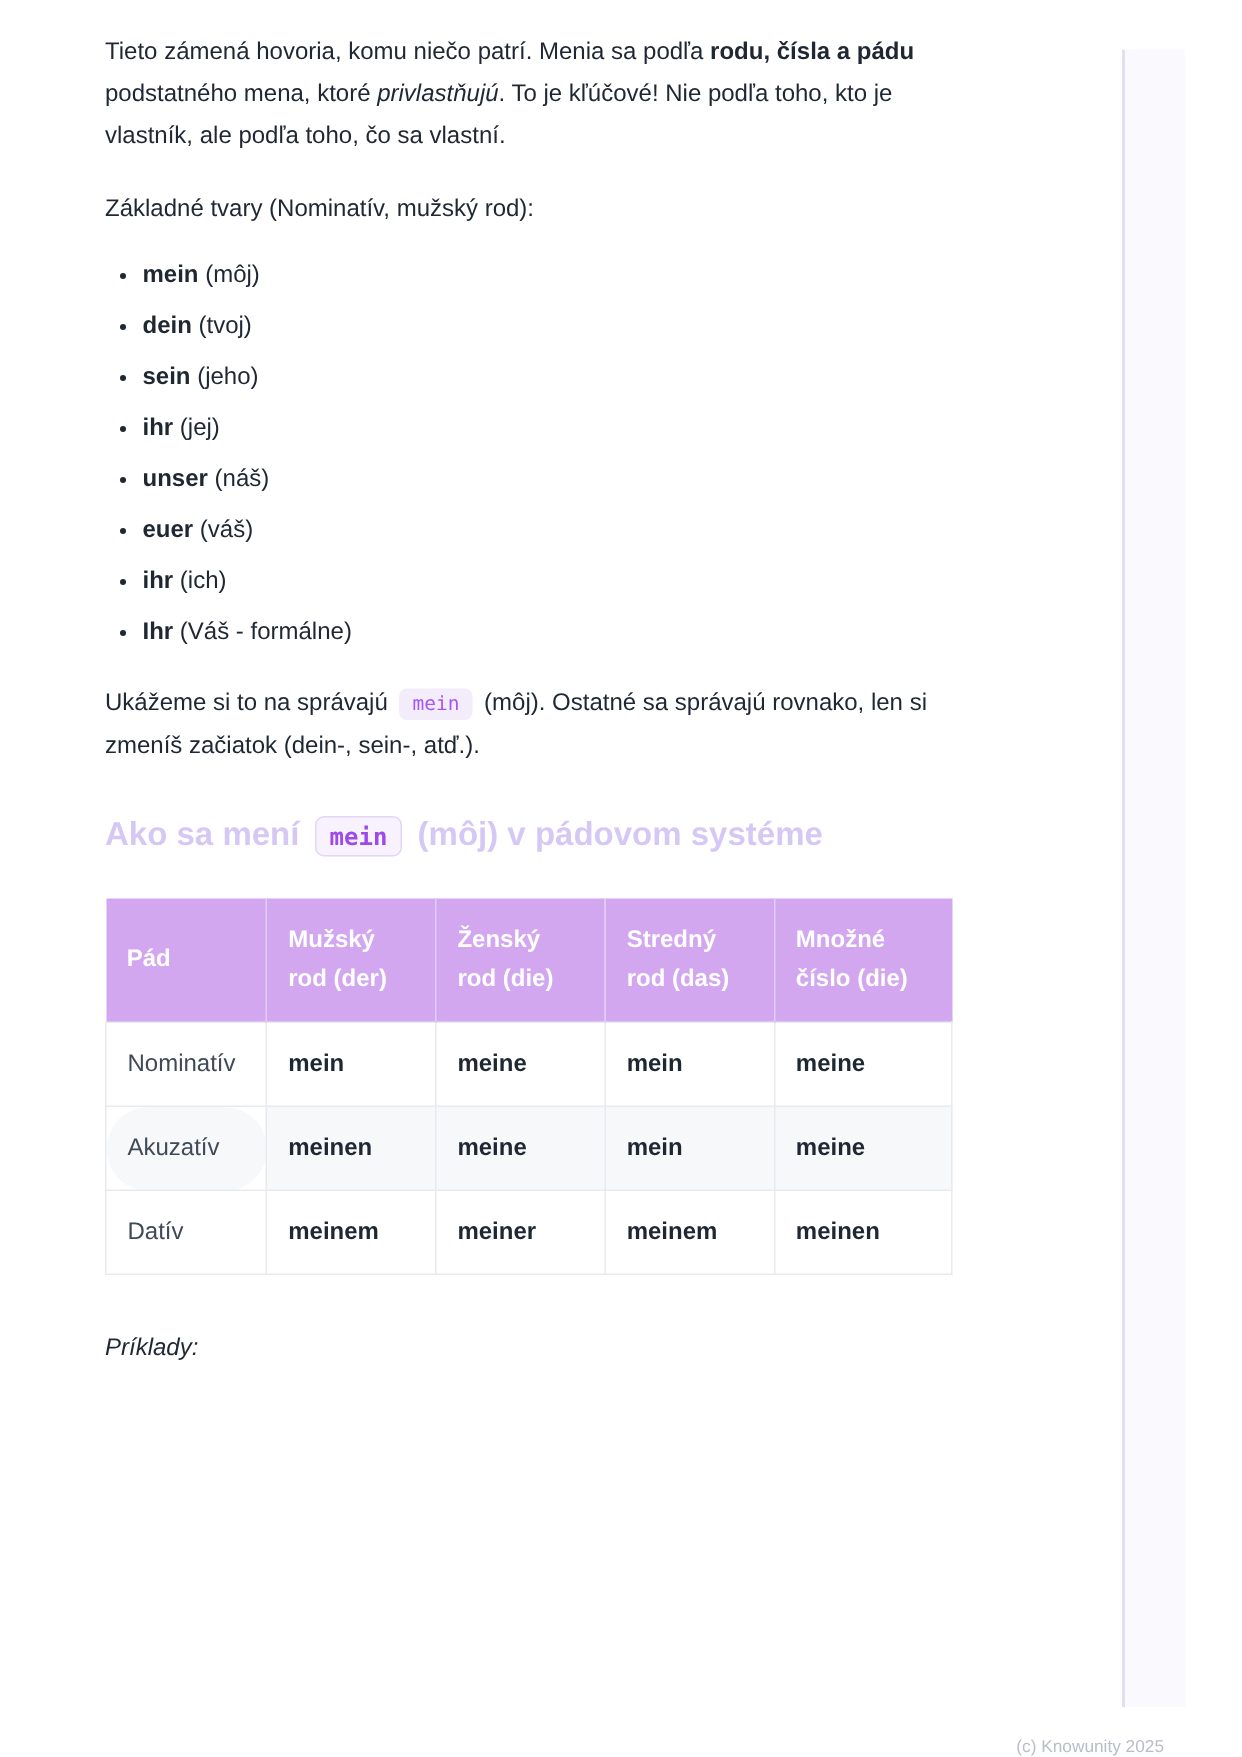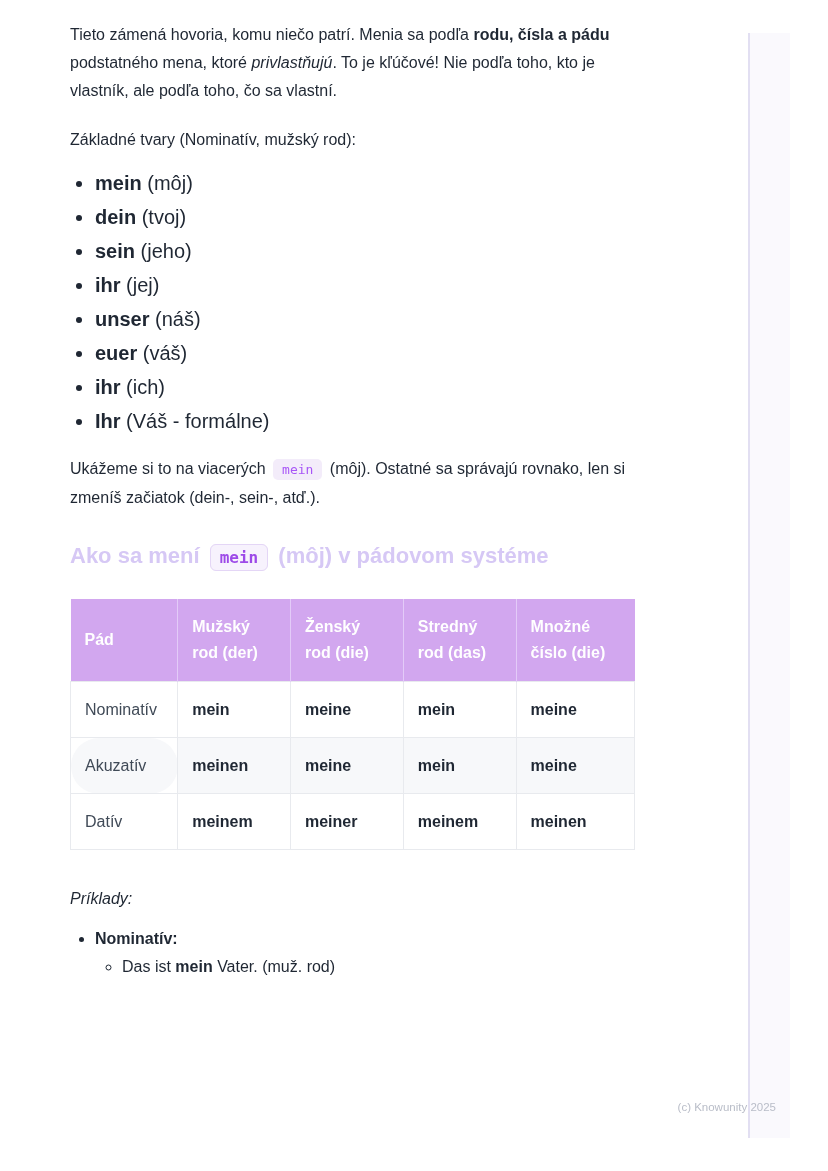--- a/index.html
+++ b/index.html
@@ -69,21 +69,21 @@
   }
   p.body-p {
     font-size: 16px;
     line-height: 28px;
     margin: 21px 0 0 0;
   }
   .b { font-weight: 700; }
   .i { font-style: italic; }
 
   ul.base-list { margin: 17px 0 0 0; padding-left: 25px; }
-  ul.base-list li { font-size: 20px; line-height: 25px; margin-bottom: 9px; }
+  ul.base-list li { font-size: 16px; line-height: 25px; margin-bottom: 9px; }
 
   
   table.decl {
     border-collapse: collapse;
     width: 100%;
     margin-top: 27px;
     table-layout: fixed;
     padding-left: 15px;
   }
   table.decl thead th {
@@ -110,21 +110,21 @@
   td.val-col { font-weight: 700; color: #1f2733; }
 
   .examples-label { font-style: italic; font-size: 16px; margin: 40px 0 0 0; }
   ul.ex-list { margin: 18px 0 0 0; padding-left: 25px; }
   ul.ex-list > li { font-size: 16px; line-height: 25px; font-weight: 700; }
   ul.ex-sub { list-style-type: circle; margin: 3px 0 0 0; padding-left: 27px; }
   ul.ex-sub > li { font-weight: 400; line-height: 25px; }
 
   .footer-note {
     position: absolute;
-    right: 52px; top: 1101px;
+    right: 52px; top: 1159px;
     font-size: 11.5px;
     color: #b9bdc8;
   }
 </style>
 </head>
 <body>
 
 <div class="page">
 
   <div class="scroll-strip"></div>
@@ -144,21 +144,21 @@
       <li><span class="b">dein</span><span> (tvoj)</span></li>
       <li><span class="b">sein</span><span> (jeho)</span></li>
       <li><span class="b">ihr</span><span> (jej)</span></li>
       <li><span class="b">unser</span><span> (náš)</span></li>
       <li><span class="b">euer</span><span> (váš)</span></li>
       <li><span class="b">ihr</span><span> (ich)</span></li>
       <li><span class="b">Ihr</span><span> (Váš - formálne)</span></li>
     </ul>
 
     <p class="body-p">
-      <span>Ukážeme si to na viacerých </span><span class="chip">mein</span><span> (môj). Ostatné sa správajú rovnako, len si zmeníš začiatok (dein-, sein-, atď.).</span>
+      <span>Ukážeme si to na správajú </span><span class="chip">mein</span><span> (môj). Ostatné sa správajú rovnako, len si zmeníš začiatok (dein-, sein-, atď.).</span>
     </p>
 
     <h2 class="lavender">
       <span>Ako sa mení </span><span class="chip-h">mein</span><span> (môj) v pádovom systéme</span>
     </h2>
 
     <table class="decl">
       <colgroup>
         <col style="width:19%">
           <col style="width:20%">
@@ -194,28 +194,18 @@
           <td class="case-col">Datív</td>
           <td class="val-col">meinem</td>
           <td class="val-col">meiner</td>
           <td class="val-col">meinem</td>
           <td class="val-col">meinen</td>
         </tr>
       </tbody>
     </table>
 
     <p class="examples-label">Príklady:</p>
-    <ul class="ex-list">
-      <li>
-        <span>Nominatív:</span>
-        <ul class="ex-sub">
-          <li>
-            <span>Das ist </span><span class="b">mein</span><span> Vater. (muž. rod)</span>
-          </li>
-        </ul>
-      </li>
-    </ul>
 
   </div>
 
   <div class="footer-note">(c) Knowunity 2025</div>
 
 </div>
 
 </body></html>

